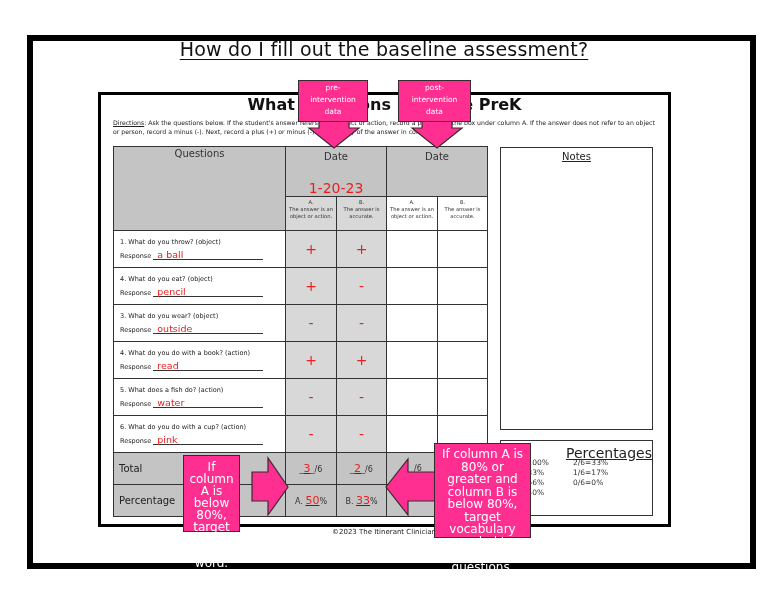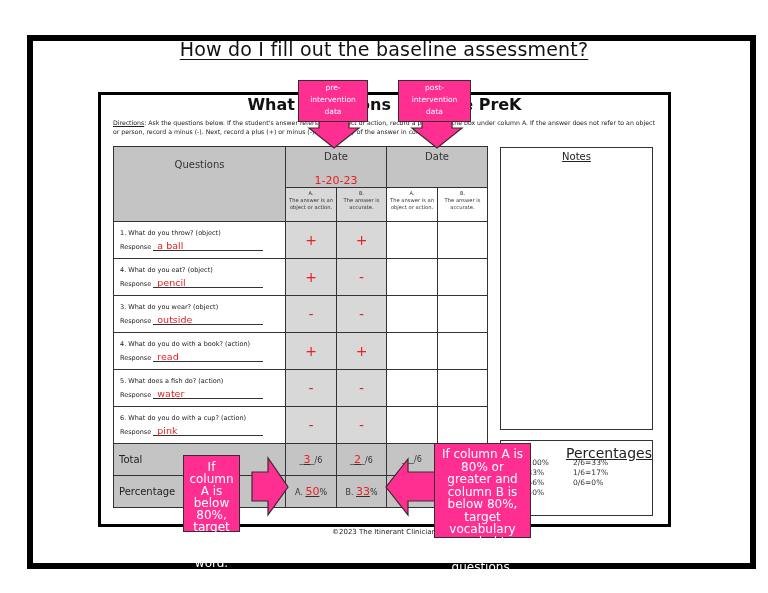--- a/index.html
+++ b/index.html
@@ -9,23 +9,23 @@
     .doc-frame { position: absolute; left: 98px; top: 92px; width: 573px; height: 435px; border: 3px solid #000; background: #fff; }
     .doc-title { position: absolute; left: 98px; top: 95px; width: 573px; text-align: center; font-family: "DejaVu Sans", sans-serif; font-weight: bold; font-size: 16px; color: #111; }
     .directions { position: absolute; left: 113px; top: 118px; width: 545px; font-family: "DejaVu Sans", sans-serif; font-size: 6.2px; line-height: 9px; color: #222; }
     .directions .dlabel { text-decoration: underline; }
 
     table.assess { position: absolute; left: 113px; top: 146px; width: 374px; border-collapse: collapse; font-family: "DejaVu Sans", sans-serif; table-layout: fixed; }
     table.assess td { border: 1.5px solid #333; vertical-align: middle; }
     .hdr-gray { background: #c4c4c4; }
     .cell-gray { background: #d8d8d8; }
     .cell-white { background: #fff; }
-    .th-q { text-align: center; vertical-align: top !important; padding-top: 12px; font-size: 10px; color: #333; }
+    .th-q { text-align: center; vertical-align: top !important; padding-top: 1px; font-size: 10px; color: #333; }
     .th-date { text-align: center; font-size: 10px; color: #333; height: 31px; vertical-align: top !important; padding-top: 4px; }
-    .th-date .date-val { display: block; color: #e82020; font-size: 11px; margin-top: 12px; }
+    .th-date .date-val { display: block; color: #e82020; font-size: 14px; margin-top: 18px; }
     .sub-h { font-size: 5.2px; text-align: center; color: #333; line-height: 7px; height: 34px; padding: 2px 1px; vertical-align: top !important; }
     .q-cell { height: 37px; padding: 3px 6px; background: #fff; }
     .q-text { font-size: 6.5px; color: #222; display: block; margin-bottom: 4px; }
     .resp { font-size: 6.5px; color: #222; display: block; }
     .resp-line { display: inline-block; width: 110px; border-bottom: 0.8px solid #333; color: #e82020; font-size: 9.5px; line-height: 9px; padding-left: 4px; vertical-align: bottom; }
     .mark { text-align: center; color: #e82020; font-size: 14px; }
     .foot-label { font-size: 10px; color: #222; padding-left: 5px; height: 32px; }
     .foot-val { text-align: center; font-size: 8px; color: #333; }
     .foot-val .redu { color: #e82020; font-size: 11px; text-decoration: underline; text-decoration-color: #333; }
 

